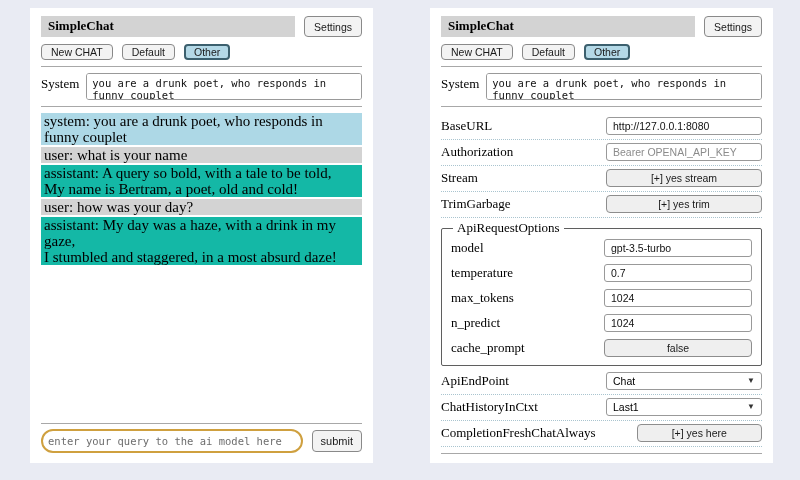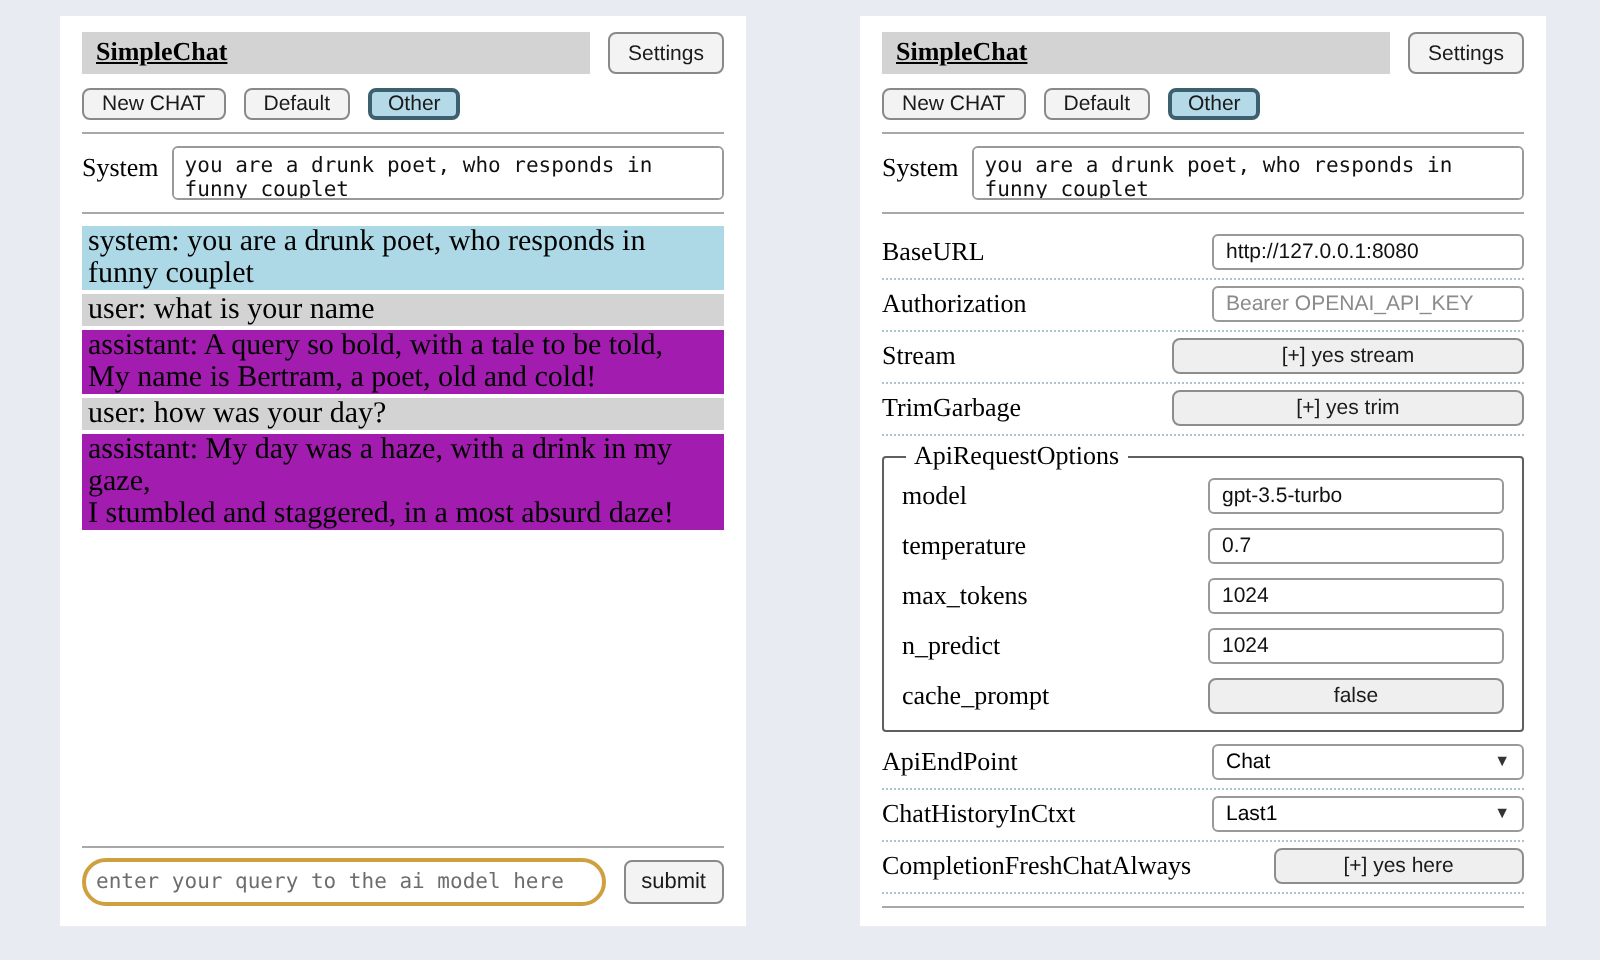--- a/index.html
+++ b/index.html
@@ -20,21 +20,20 @@
   }
   #panel-left  { left: 30px; }
   #panel-right { left: 430px; }
 
   
   .header-row { display: flex; align-items: stretch; gap: 9px; }
   .title-bar {
     flex: 1; background: #d3d3d3;
     font-weight: bold; font-size: 13px;
     padding: 2px 7px 3px 7px;
-    text-decoration: underline;
   }
   .btn {
     font-family: "Liberation Sans", sans-serif;
     font-size: 10.5px; color: #1a1a1a;
     background: #f3f3f3;
     border: 1px solid #898989; border-radius: 4px;
     padding: 1px 9px;
     white-space: nowrap; cursor: default;
   }
   .chat-btns { margin-top: 7px; display: flex; gap: 9px; }
@@ -58,21 +57,21 @@
 
   
   .messages { margin-top: 1px; }
   .msg {
     font-size: 15px; line-height: 1.07;
     margin: 0 0 2px 0; padding: 0 3px;
     white-space: pre-line;
   }
   .msg.system { background: #add8e6; }
   .msg.user   { background: #d3d3d3; }
-  .msg.assistant { background: #a21caf; }
+  .msg.assistant { background: #14b8a6; }
 
   .spacer { flex: 1; }
 
   
   .query-row { display: flex; gap: 9px; align-items: center; }
   .query-input {
     flex: 1; height: 24px;
     font-family: "DejaVu Sans Mono", monospace; font-size: 10.5px;
     border: 1px solid #999; border-radius: 12px;
     padding: 4px 5px; resize: none; outline: none;
@@ -91,21 +90,21 @@
   }
   .set-label { font-size: 13px; }
   .set-input {
     width: 156px;
     font-family: "Liberation Sans", sans-serif; font-size: 10.5px;
     border: 1px solid #999; border-radius: 3px;
     padding: 2px 6px; color: #111; outline: none; background: #fff;
   }
   .set-input::placeholder { color: #8b8b8b; opacity: 1; }
   .set-btn {
-    width: 176px;
+    width: 156px;
     font-family: "Liberation Sans", sans-serif; font-size: 10.5px;
     background: #efefef; border: 1px solid #8d8d8d; border-radius: 4px;
     padding: 2px 0; color: #1a1a1a; cursor: default;
   }
   .set-select {
     width: 156px;
     display: flex; justify-content: space-between; align-items: center;
     font-family: "Liberation Sans", sans-serif; font-size: 10.5px;
     border: 1px solid #999; border-radius: 3px;
     padding: 2px 6px; background: #fff; cursor: default;

